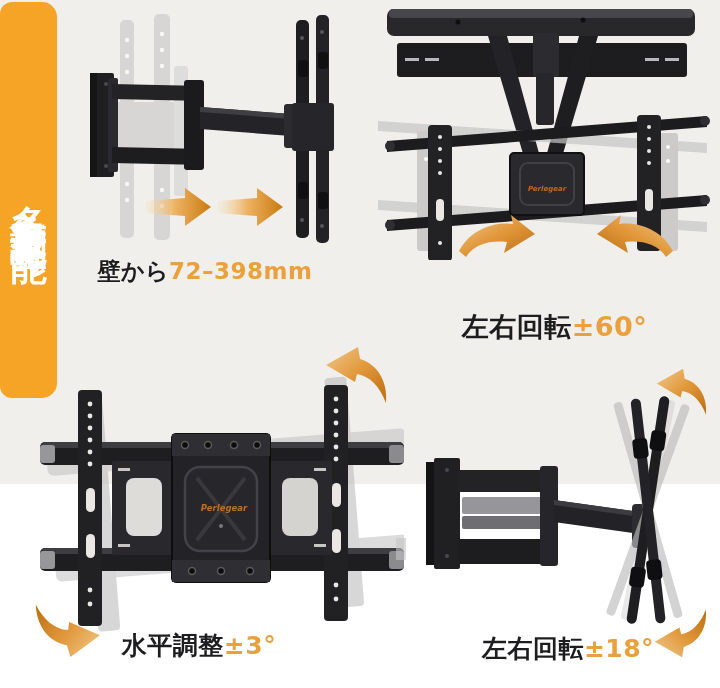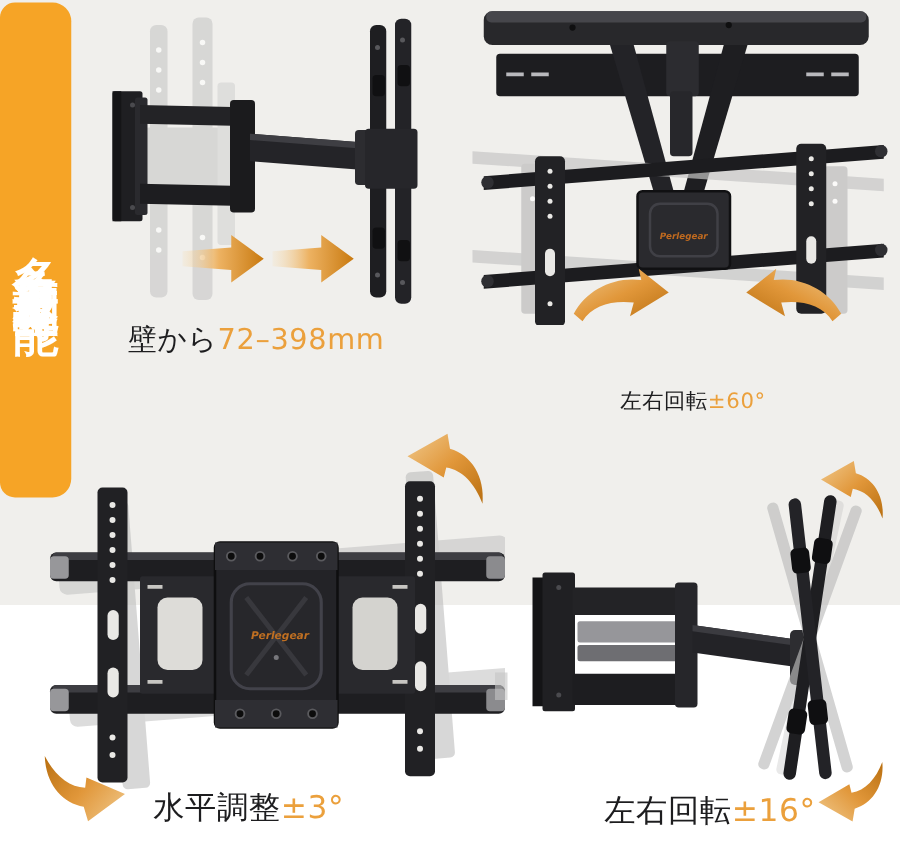--- a/index.html
+++ b/index.html
@@ -3,21 +3,21 @@
 <meta charset="utf-8">
 <style>
   html,body{margin:0;padding:0}
   body{width:720px;height:688px;overflow:hidden;font-family:"DejaVu Sans","Liberation Sans",sans-serif}
   .stage{position:absolute;left:0;top:0;width:720px;height:484px;background:#f0efec}
   .banner{position:absolute;left:0;top:2px;width:57px;height:396px;background:#f6a426;
           border-radius:12px 15px 15px 12px;display:flex;align-items:center;justify-content:center}
   .banner span{writing-mode:vertical-rl;text-orientation:upright;color:#ffffff;
           font-size:37px;font-weight:700;letter-spacing:7px;line-height:1}
   .fig{position:absolute;display:block}
-  .caption{position:absolute;text-align:center;font-weight:400;white-space:nowrap;letter-spacing:0.5px}
+  .caption{position:absolute;text-align:center;font-weight:700;white-space:nowrap;letter-spacing:0.5px}
   .caption .lbl{color:#1d1d1f}
   .caption .val{color:#eba03c}
 </style>
 </head>
 <body>
 
 <div class="stage">
 
   <svg width="0" height="0" style="position:absolute">
     <defs>
@@ -277,23 +277,23 @@
         <rect x="-8" y="50" width="15" height="20" rx="4" fill="#0f0f11"></rect>
       </g>
     </g>
     <use href="#hookA" transform="translate(260,10) scale(0.82)" fill="url(#gHook)"></use>
     <use href="#hookA" transform="translate(258,300) scale(0.85,-0.85)" fill="url(#gHook)"></use>
   </svg>
 
   <div class="caption" style="left:80px;top:256px;width:250px;font-size:23px">
     <span class="lbl">壁から</span><span class="val">72–398mm</span>
   </div>
-  <div class="caption" style="left:437px;top:309px;width:235px;font-size:17px">
+  <div class="caption" style="left:437px;top:309px;width:235px;font-size:27px">
     <span class="lbl">左右回転</span><span class="val">±60°</span>
   </div>
   <div class="caption" style="left:79px;top:629px;width:240px;font-size:25px">
     <span class="lbl">水平調整</span><span class="val">±3°</span>
   </div>
   <div class="caption" style="left:448px;top:632px;width:240px;font-size:25px">
-    <span class="lbl">左右回転</span><span class="val">±16°</span>
+    <span class="lbl">左右回転</span><span class="val">±18°</span>
   </div>
 
 </div>
 
 </body></html>

